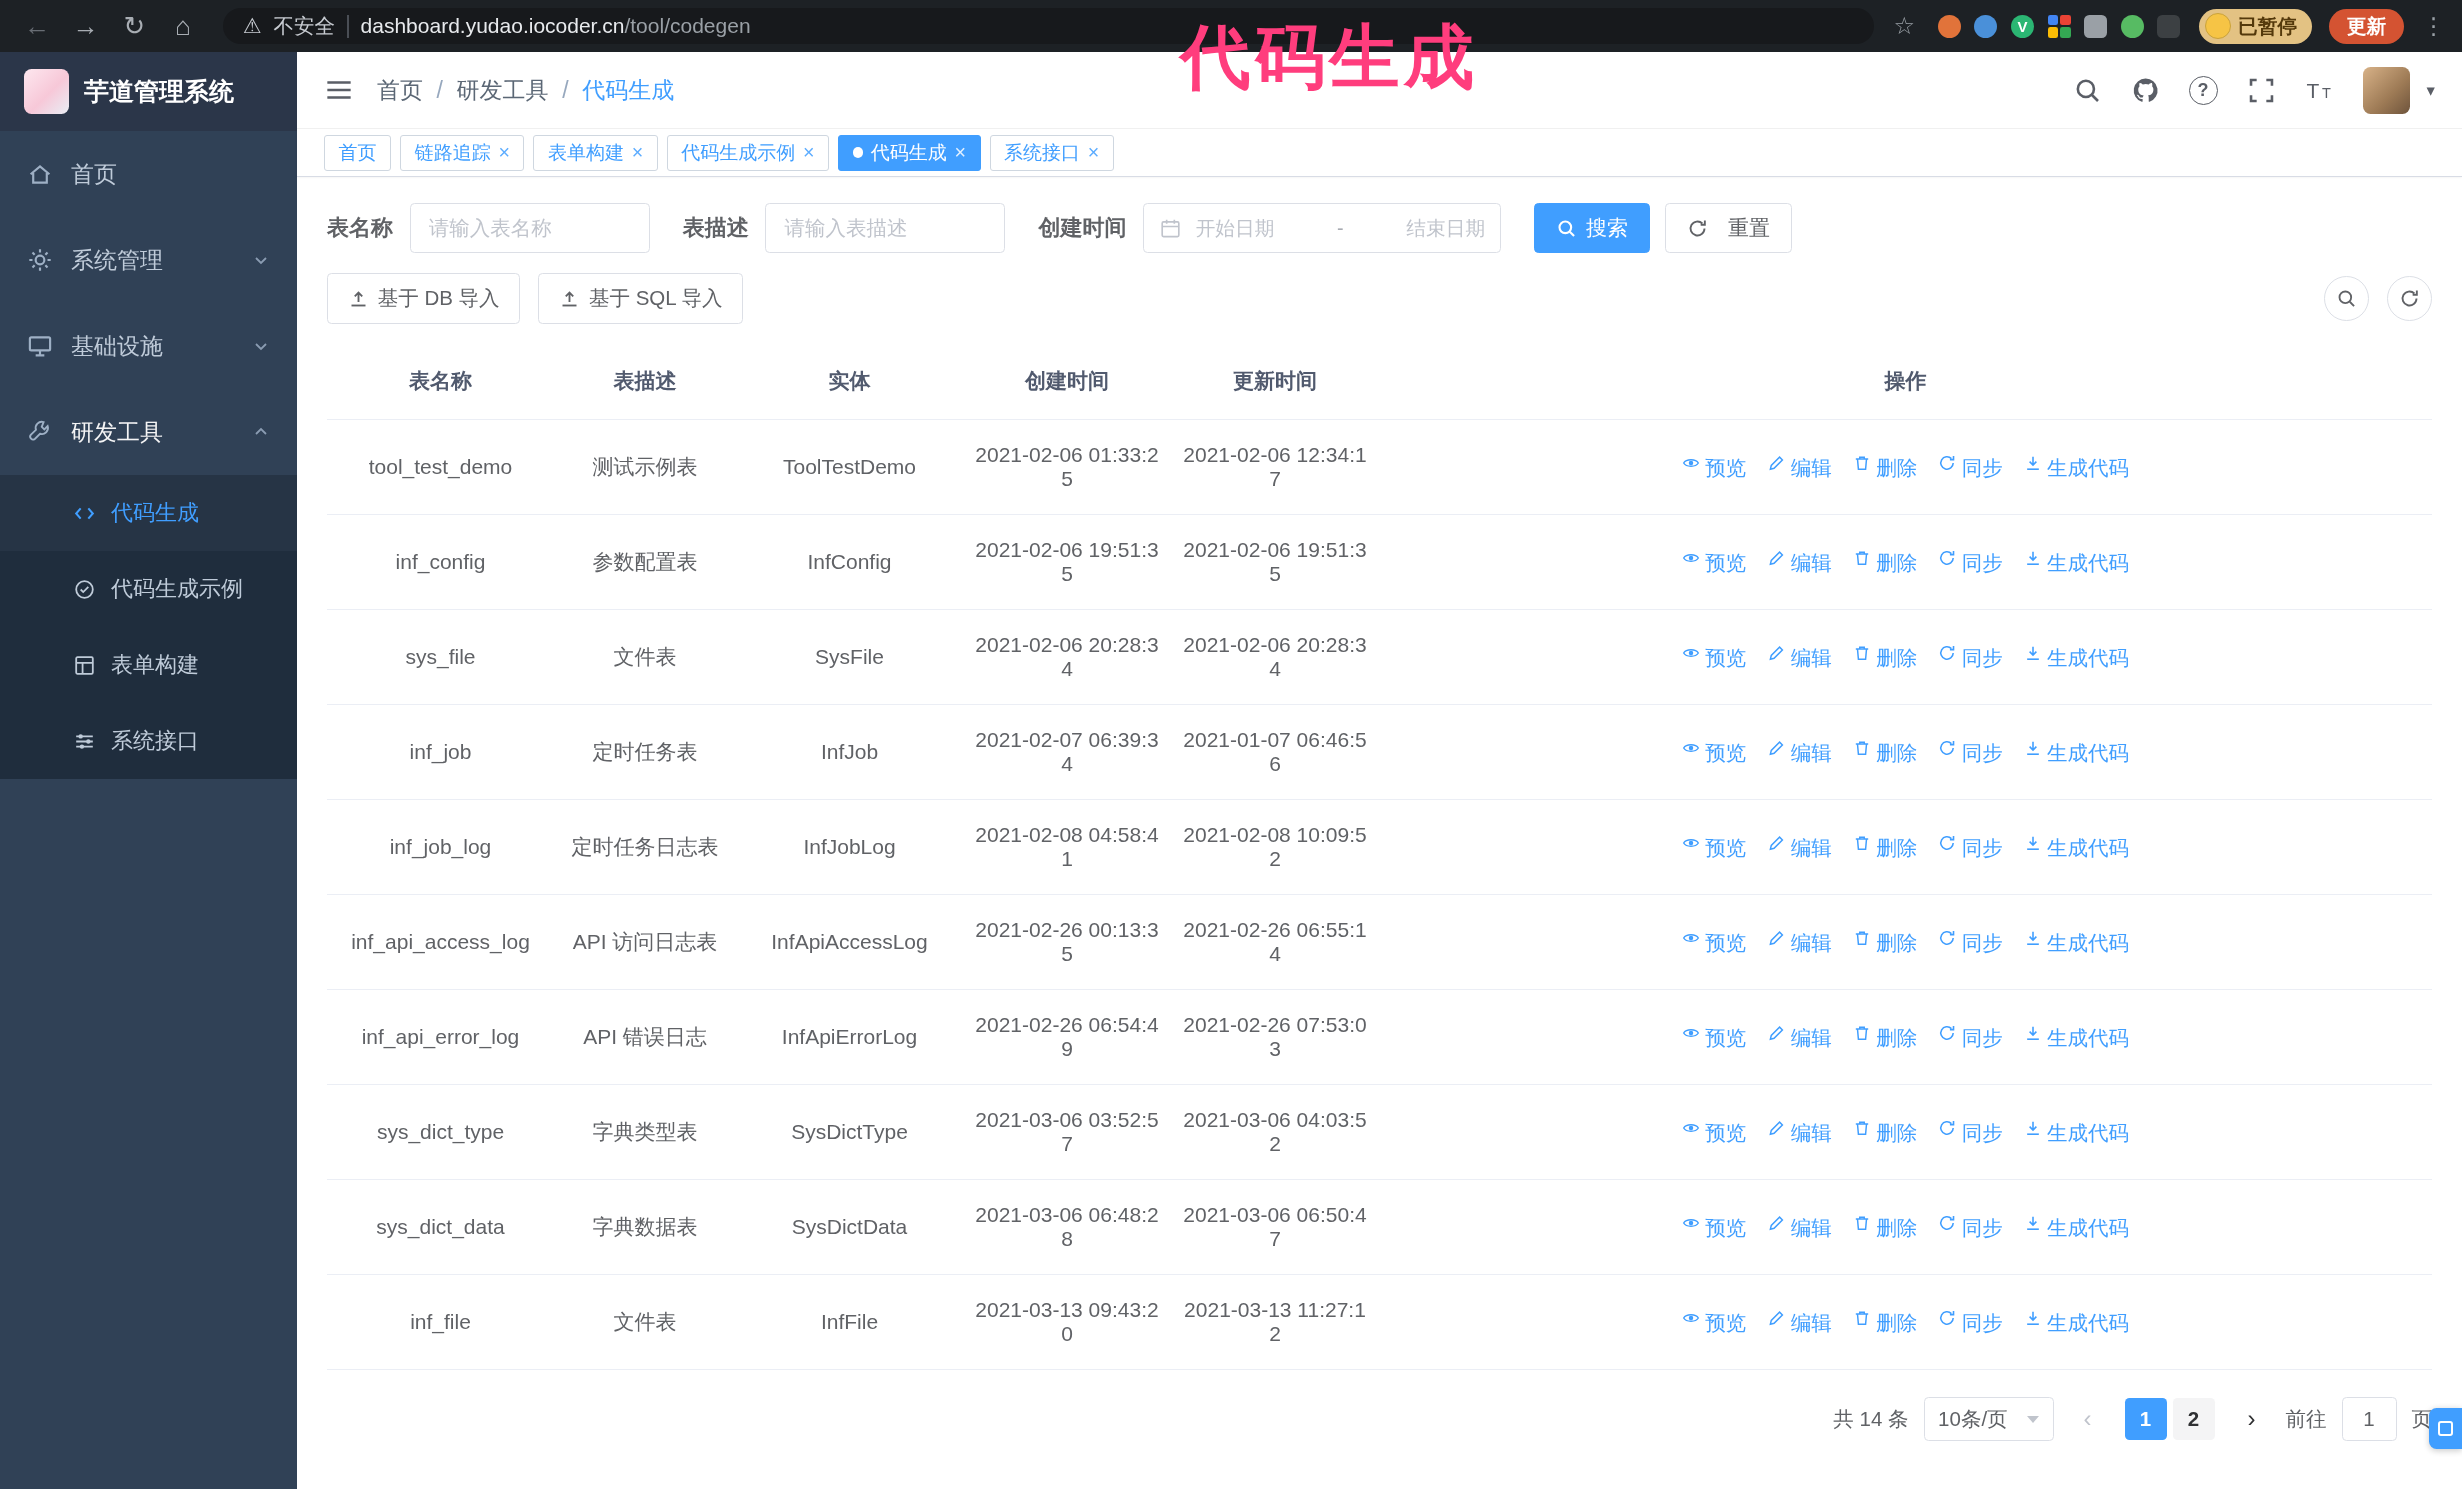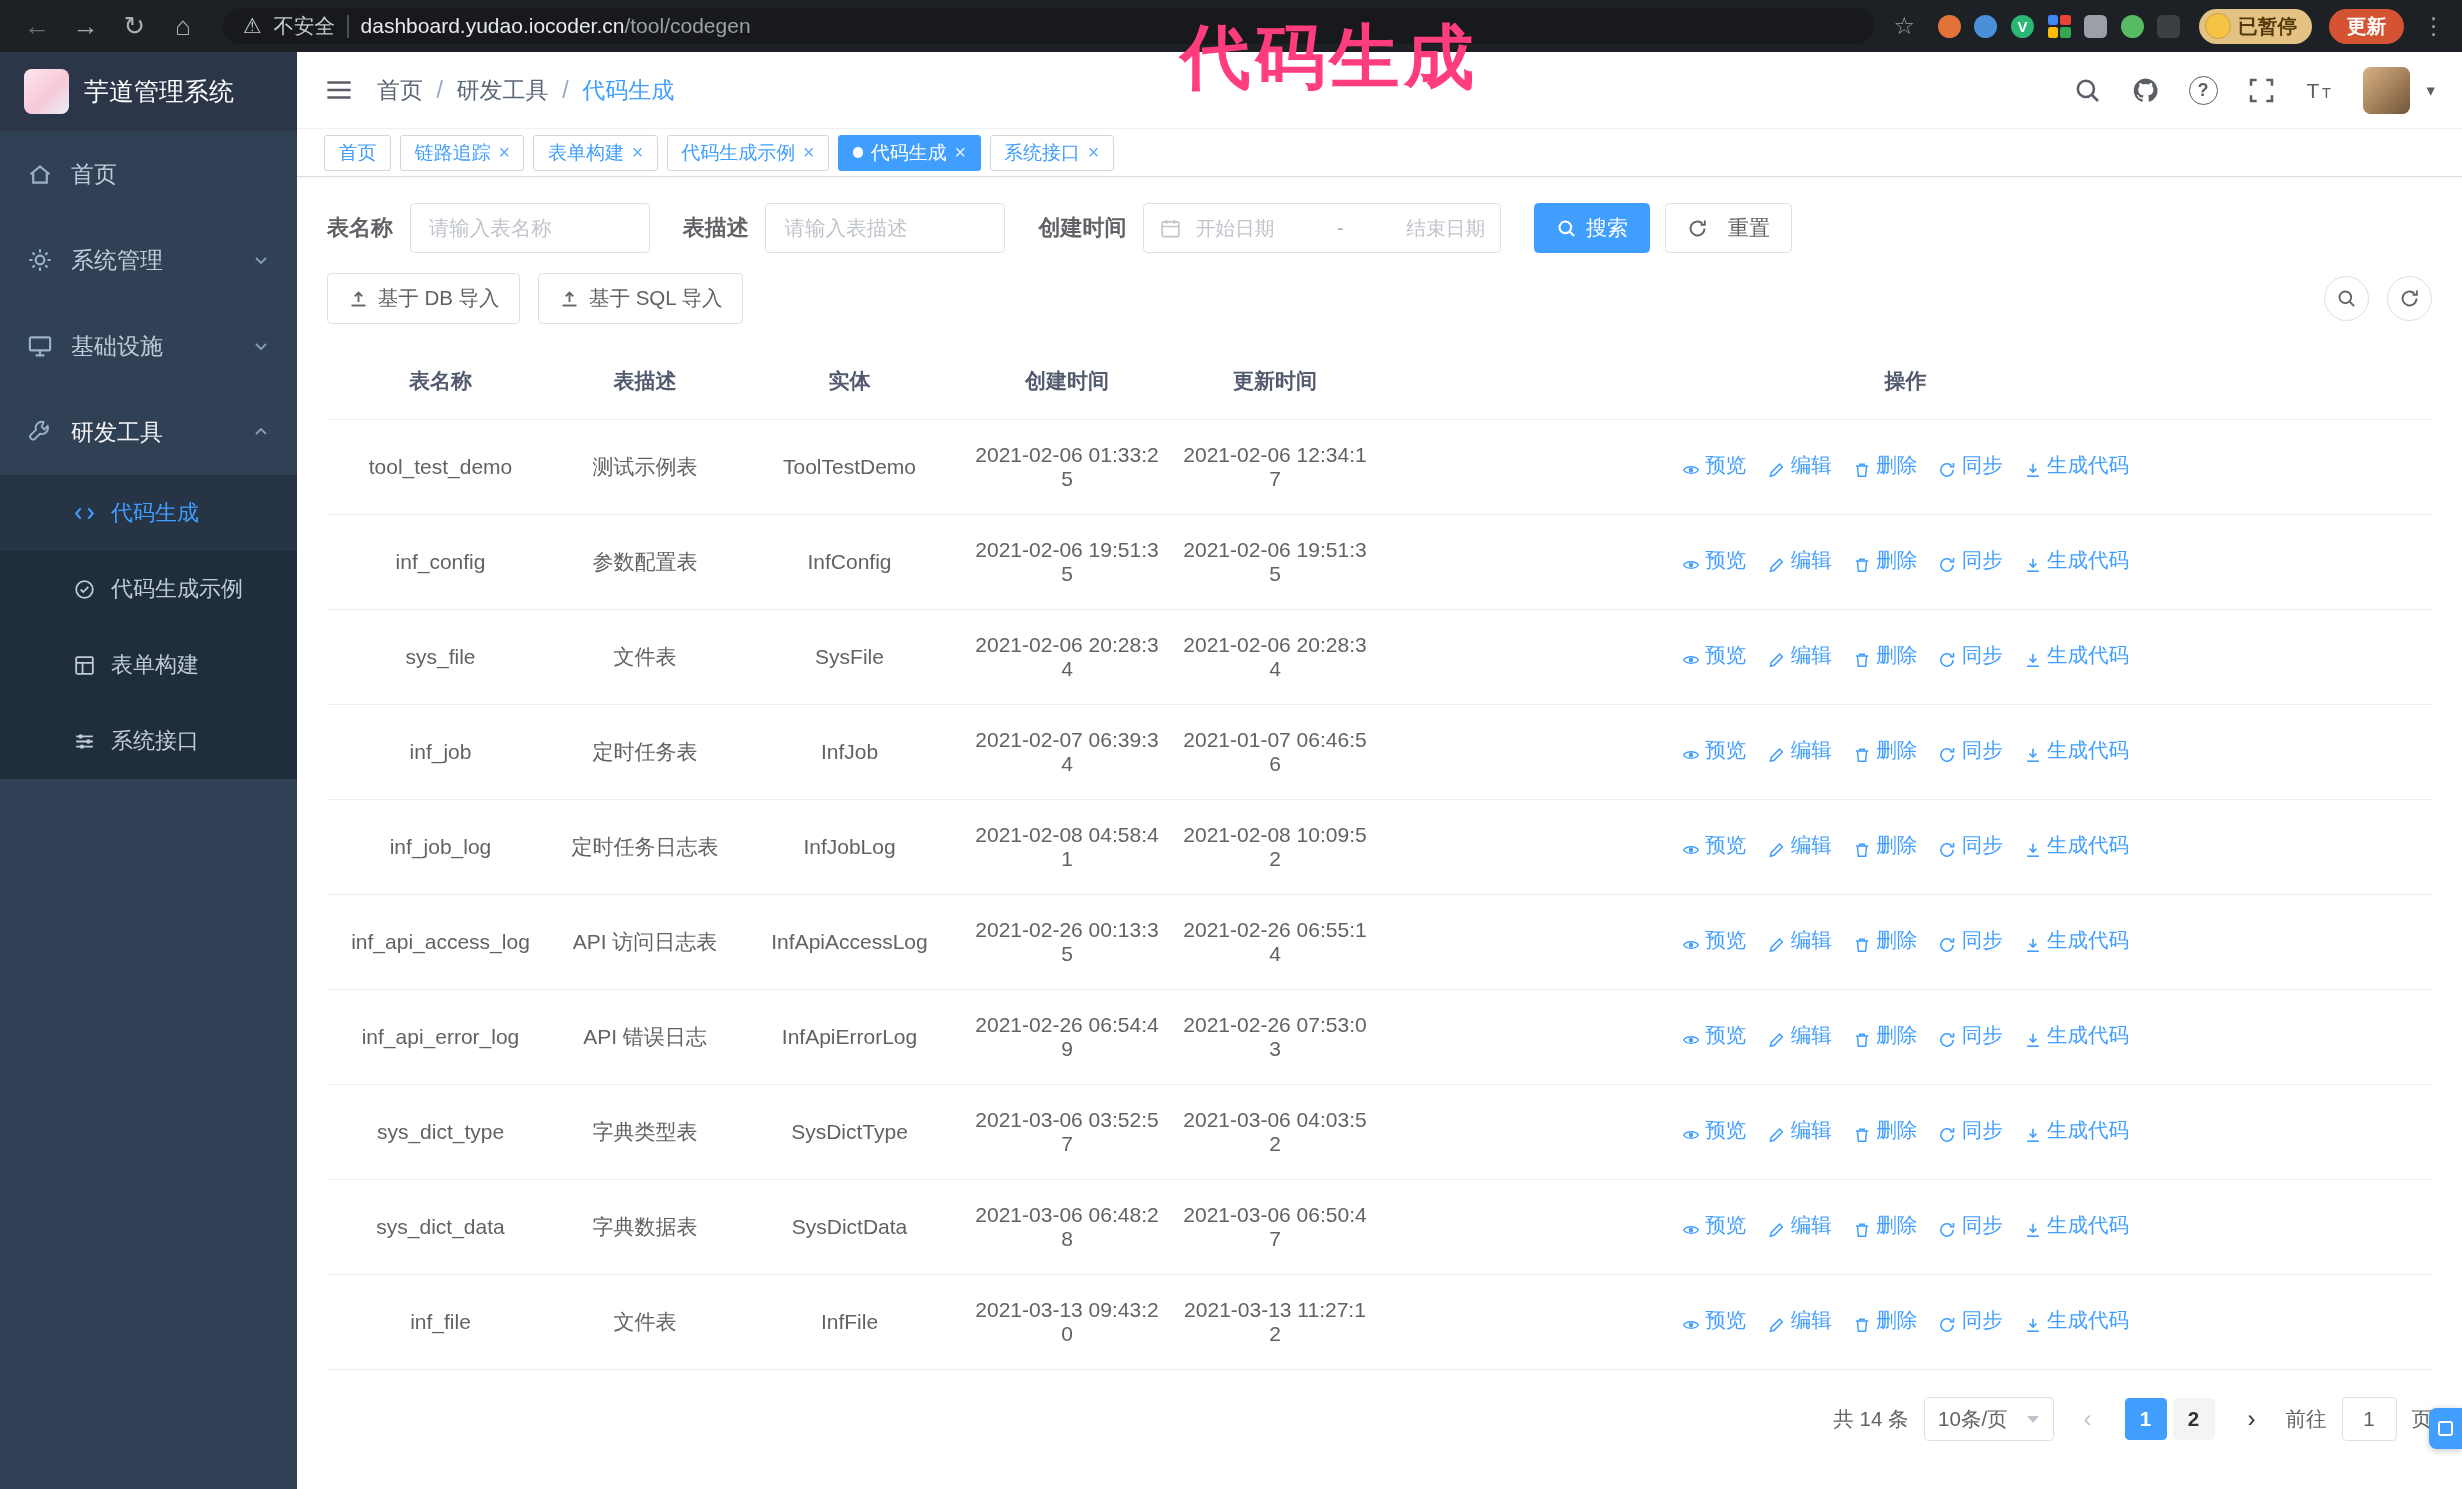--- a/index.html
+++ b/index.html
@@ -36,21 +36,21 @@
   .update-btn { height: 35px; border-radius: 18px; background: #d45332; color: #fff; border: none; font-size: 19.7px; font-weight: 600; padding: 0 18px; margin-left: 9px; }
   .kebab { color: #9aa0a6; font-size: 23px; margin-left: 10.6px; }
 
   
   .app { display: flex; height: 1438px; }
 
   
   .sidebar { width: 297px; background: #304156; color: #bfcbd9; flex-shrink: 0; display: flex; flex-direction: column; }
   .logo { height: 79px; background: #2b3649; display: flex; align-items: center; gap: 15px; padding-left: 24px; }
   .logo-img { width: 45px; height: 45px; border-radius: 7.6px; background: linear-gradient(135deg, #fde7ef 0%, #f7c8d8 55%, #e9eef5 100%); }
-  .logo-title { color: #fff; font-size: 25px; font-weight: 400; }
+  .logo-title { color: #fff; font-size: 25px; font-weight: 700; }
   .menu-item { height: 86px; display: flex; align-items: center; gap: 18px; padding: 0 27px; font-size: 23px; cursor: default; }
   .menu-item.current-root { color: #f4f4f5; }
   .m-icon { width: 26px; height: 26px; color: #9eb0c5; flex-shrink: 0; }
   .chev { margin-left: auto; width: 18px; height: 18px; color: #8a9cb2; }
   .submenu { background: #1f2d3d; }
   .submenu-item { height: 76px; display: flex; align-items: center; gap: 15px; padding-left: 73px; font-size: 22px; color: #bfcbd9; cursor: default; }
   .submenu-item.active { color: #409eff; background: #263445; }
   .s-icon { width: 23px; height: 23px; flex-shrink: 0; }
 
   
@@ -97,21 +97,21 @@
   .circle-btn { width: 45px; height: 45px; border-radius: 50%; border: 0.8px solid #dcdfe6; background: #fff; display: flex; align-items: center; justify-content: center; color: #606266; }
   .c-icon { width: 21px; height: 21px; }
 
   
   table.grid { width: 100%; border-collapse: collapse; margin-top: 19.7px; font-size: 21px; color: #606266; table-layout: fixed; }
   table.grid th { font-weight: 700; color: #515a6e; padding: 24px 9px; border-bottom: 0.8px solid #ebeef5; text-align: center; }
   table.grid td { padding: 23px 9px; border-bottom: 0.8px solid #ebeef5; text-align: center; vertical-align: middle; }
   .col-name { width: 227px; } .col-desc { width: 182px; } .col-entity { width: 227px; }
   .col-created, .col-updated { width: 208px; word-break: break-all; }
   .col-ops { }
-  .op-link { color: #409eff; display: inline-flex; align-items: flex-end; gap: 5.3px; margin: 0 10.6px; white-space: nowrap; text-decoration: none; font-size: 20.5px; }
+  .op-link { color: #409eff; display: inline-flex; align-items: flex-start; gap: 5.3px; margin: 0 10.6px; white-space: nowrap; text-decoration: none; font-size: 20.5px; }
   .op-icon { width: 18px; height: 18px; display: inline-block; }
   .op-icon svg { width: 100%; height: 100%; }
 
   
   .pagination { display: flex; align-items: center; justify-content: flex-end; gap: 15px; margin: 27px 0 23px; font-size: 20.5px; color: #606266; }
   .pg-select { width: 130px; height: 44px; border: 0.8px solid #dcdfe6; border-radius: 4.5px; display: flex; align-items: center; justify-content: space-between; padding: 0 13.6px; background: #fff; color: #606266; }
   .pg-caret { width: 0; height: 0; border-left: 6.8px solid transparent; border-right: 6.8px solid transparent; border-top: 7.6px solid #c0c4cc; }
   .pg-arrow { min-width: 38px; height: 42px; display: flex; align-items: center; justify-content: center; font-size: 24px; color: #303133; }
   .pg-arrow.disabled { color: #c0c4cc; }
   .pg-page { min-width: 42px; height: 42px; border-radius: 4.5px; background: #f4f4f5; color: #303133; display: flex; align-items: center; justify-content: center; font-weight: 600; margin: 0 3px; }

